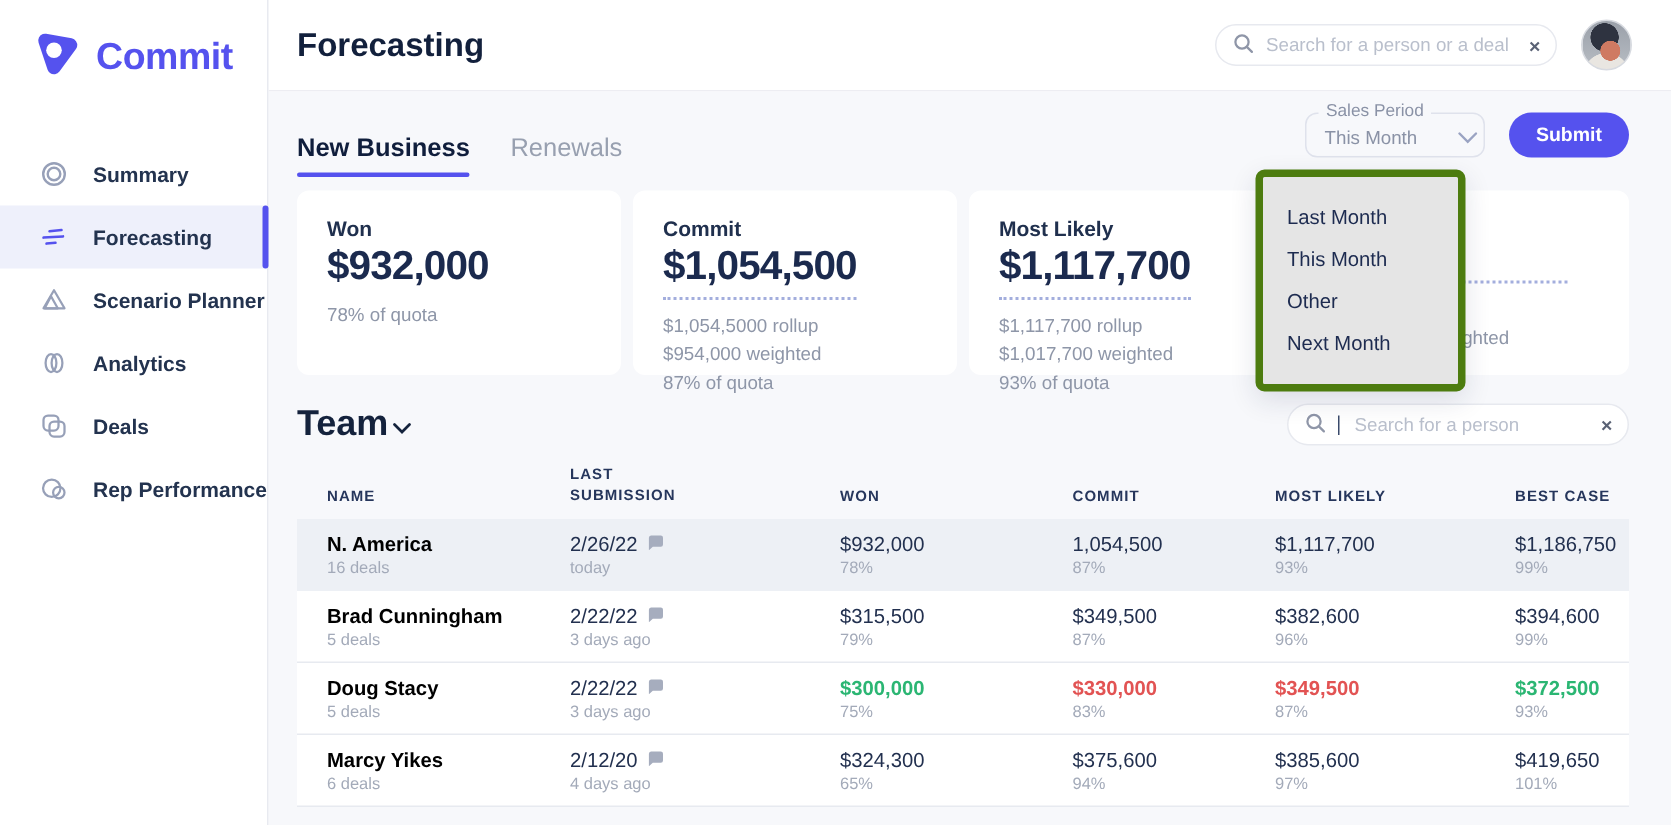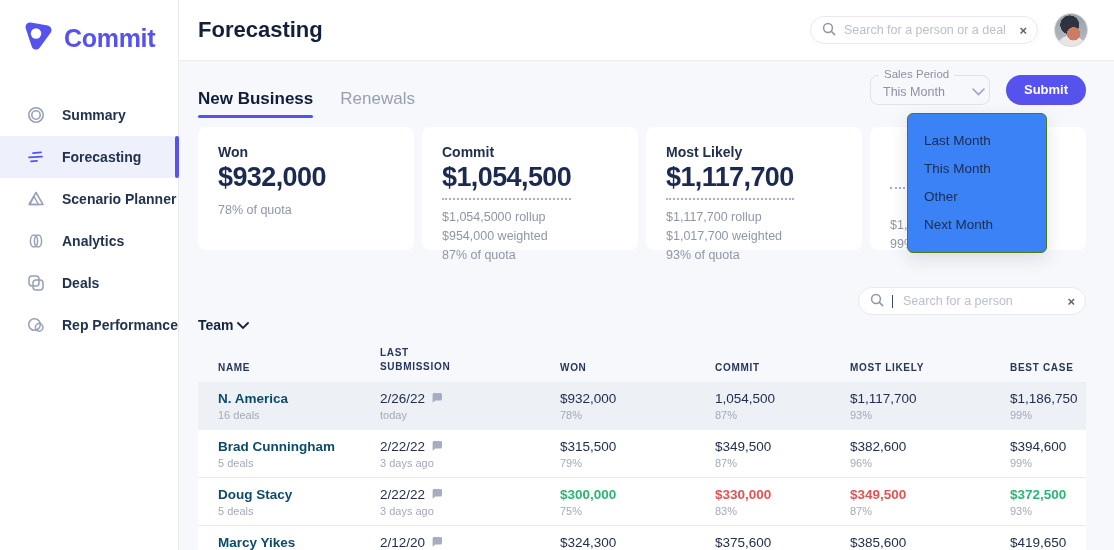--- a/index.html
+++ b/index.html
@@ -51,39 +51,39 @@
   .card-title { font-size:14px; font-weight:600; color:#20304e; }
   .card-value { font-size:27px; font-weight:800; color:#1b2a4e; letter-spacing:-0.6px; margin-top:2px; width:fit-content; }
   .card-value.dotted { border-bottom:2px dotted #a3aedd; padding-bottom:5px; }
   .card-lines { margin-top:8px; }
   .card-line { font-size:12.5px; color:#8e96a8; line-height:1.52; }
   .card .val-spacer { height:41px; }
   .card .dotted-frag { width:155px; border-bottom:2px dotted #a3aedd; margin-top:2px; }
   .card .line-spacer { height:19px; }
 
   
-  .menu { position:absolute; left:728px; top:52px; width:140px; background:#3b82f6; border:1px solid #4d7c0f; border-radius:6px; box-shadow:0 6px 18px rgba(25,35,70,0.12); padding:10px 0; z-index:20; }
+  .menu { position:absolute; left:658px; top:52px; width:140px; background:#e5e5e5; border:5px solid #4d7c0f; border-radius:6px; box-shadow:0 6px 18px rgba(25,35,70,0.12); padding:10px 0; z-index:20; }
   .menu-item { padding:0 16px; height:22px; line-height:22px; margin:6px 0; font-size:13.5px; color:#1d2b50; cursor:pointer; }
 
   
   .team-row { display:flex; align-items:center; justify-content:space-between; margin-top:19px; }
-  .team-title { display:flex; align-items:center; gap:3px; font-size:14px; font-weight:700; color:#14223c; cursor:pointer;margin-top:48px; }
+  .team-title { display:flex; align-items:center; gap:3px; font-size:24px; font-weight:700; color:#14223c; cursor:pointer; }
   .team-search { background:#fff; }
   .cursor-bar { width:1px; height:13px; background:#3a4a6b; margin-right:2px; }
 
   
   .table { margin-top:13px; }
   .thead, .trow { display:grid; grid-template-columns:162px 180px 155px 135px 160px 1fr; padding-left:20px; }
   .thead { padding-bottom:9px; align-items:end; }
   .th { font-size:10px; font-weight:700; letter-spacing:0.7px; color:#26365c; text-transform:uppercase; cursor:pointer; }
   .th.wrap { max-width:80px; line-height:1.35; }
   .trow { height:48px; align-items:center; border-bottom:1px solid #e7eaf0; cursor:pointer; background:#fff; }
   .trow.highlight { background:#edf0f5; border-bottom-color:#edf0f5; }
   .cmain { font-size:13.5px; color:#22304f; }
-  .cmain.nm { font-weight:700; color:#0c4a6e; }
+  .cmain.nm { font-weight:700; color:#000000; }
   .cmain.green { color:#2bb673; font-weight:600; }
   .cmain.red { color:#e25353; font-weight:600; }
   .csub { font-size:11px; color:#a3aab9; margin-top:3px; }
   .date-line { display:flex; align-items:center; gap:6px; }
   .comment-icon { display:inline-flex; cursor:pointer; }
 </style>
 </head>
 <body>
 
 <div class="sidebar">

